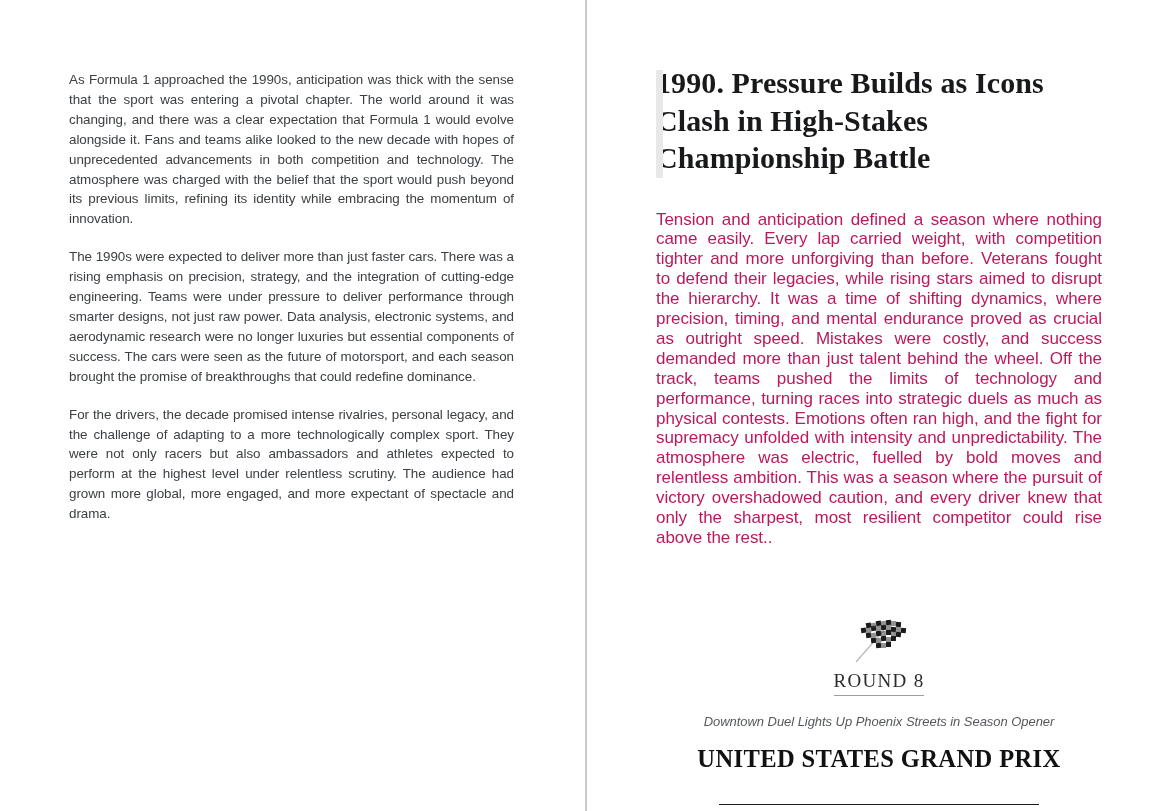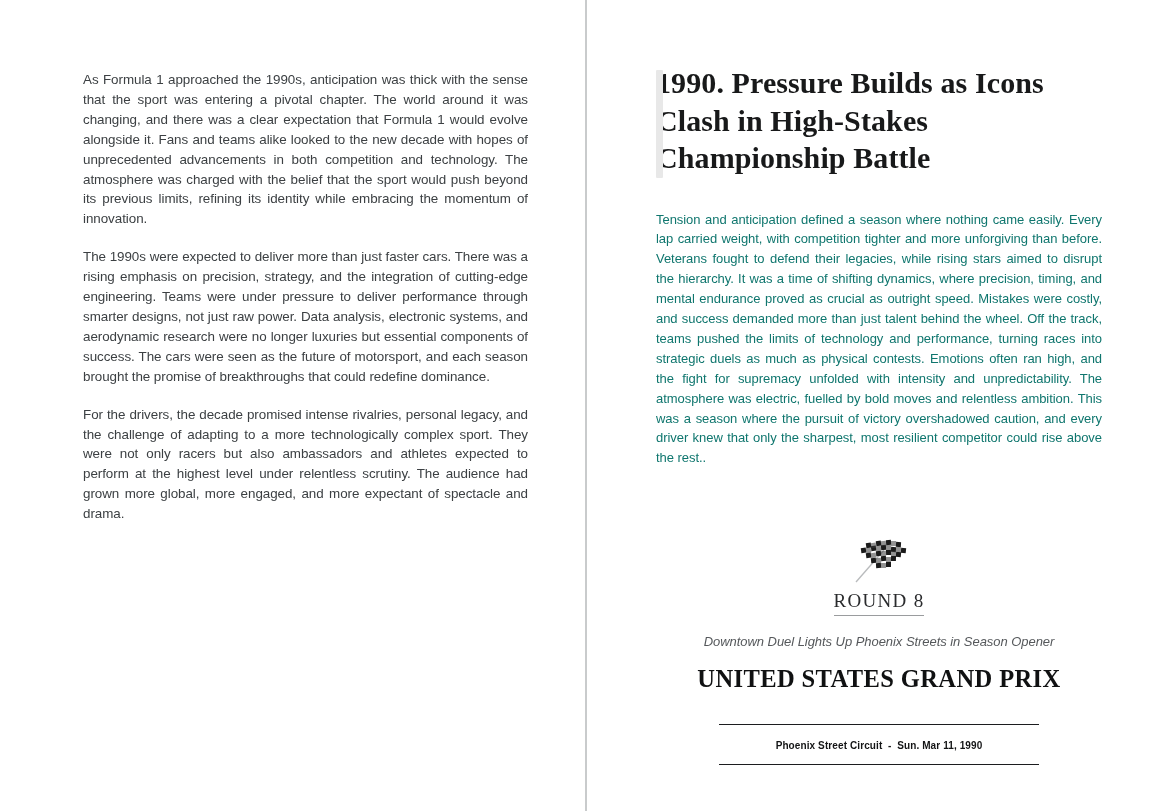--- a/index.html
+++ b/index.html
@@ -20,21 +20,21 @@
   #column-divider {
     position:absolute;
     left:585px; top:0;
     width:2px; height:811px;
     background:#c9cbcc;
   }
 
   
   #left-column {
     position:absolute;
-    left:83px; top:70px;
+    left:69px; top:70px;
     width:445px;
   }
   .body-paragraph {
     font-family:"Liberation Sans", sans-serif;
     font-size:13.4px;
     line-height:19.9px;
     color:#3c4043;
     text-align:justify;
     letter-spacing:-0.05px;
     margin-bottom:18px;
@@ -62,23 +62,23 @@
   #headline-text {
     font-family:"Liberation Serif", serif;
     font-size:30px;
     line-height:37.5px;
     color:#18191a;
     letter-spacing:0.1px;
   }
 
   #right-body-paragraph {
     font-family:"Liberation Sans", sans-serif;
-    font-size:13px;
+    font-size:17px;
     line-height:19.9px;
-    color:#0f766e;
+    color:#be185d;
     text-align:justify;
     letter-spacing:-0.05px;
   }
 
   
   #race-block {
     margin-top:62px;
     text-align:center;
   }
 

